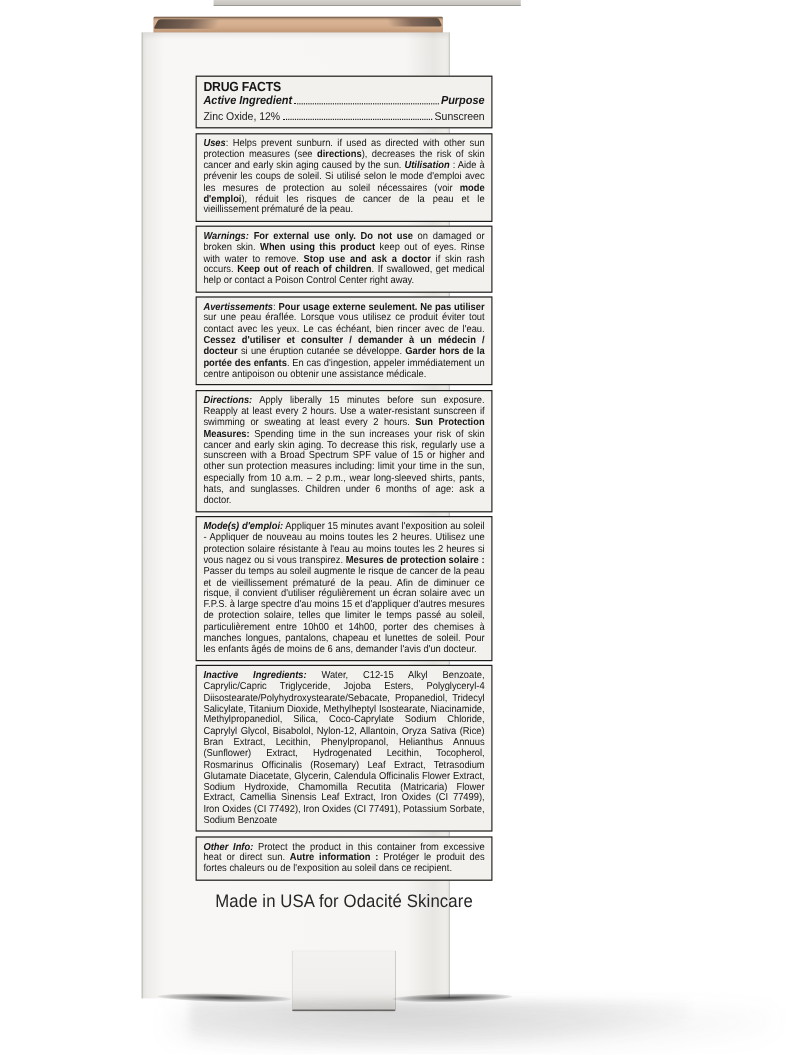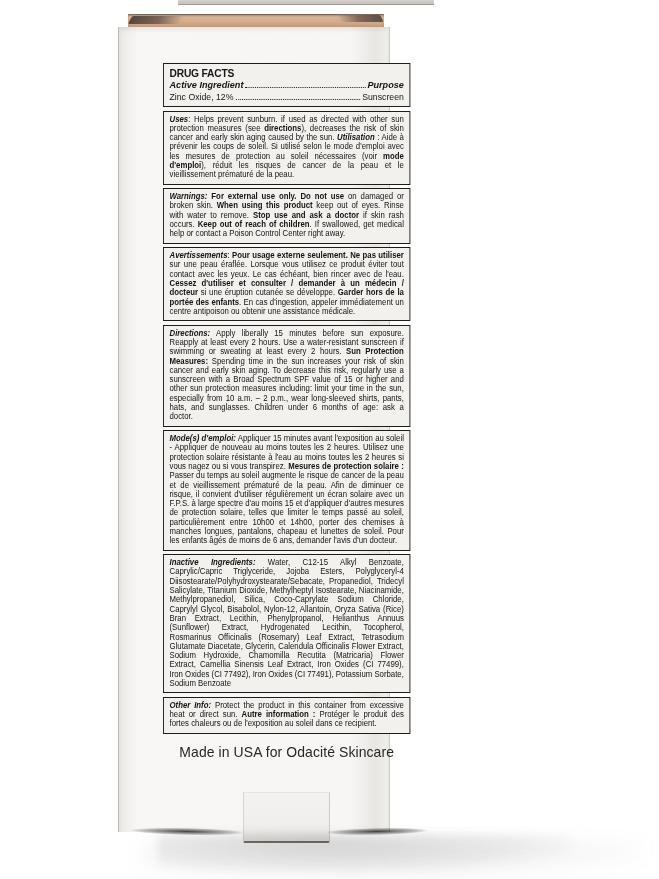--- a/index.html
+++ b/index.html
@@ -9,21 +9,21 @@
     font-family:"Liberation Sans","DejaVu Sans",sans-serif;
     color:#161616;
   }
   
   .bg-top{
     position:absolute;left:178px;top:0;width:256px;height:4px;
     background:linear-gradient(180deg,#d6d3cf 0%,#c6c3be 100%);
     border-bottom:1px solid #9d9a95;
   }
   
-  .box{position:absolute;left:118px;top:14px;width:257px;height:818px;padding-left:15px;}
+  .box{position:absolute;left:118px;top:14px;width:257px;height:818px;}
   .kraft{
     position:absolute;left:10px;right:6px;top:0;height:15px;
     background:linear-gradient(180deg,#a78a72 0%,#d9b494 22%,#d2ab8b 55%,#c09878 88%,#a98a70 100%);
     box-shadow:inset 0 1px 1px rgba(60,40,25,.45);
     border-radius:1px;
   }
   .kraft::before{ 
     content:"";position:absolute;left:2px;top:2px;width:52px;height:8px;
     background:linear-gradient(90deg,#55463c 0%,#7a6456 55%,rgba(120,100,85,0) 100%);
     transform:skewX(-28deg);border-radius:2px;

